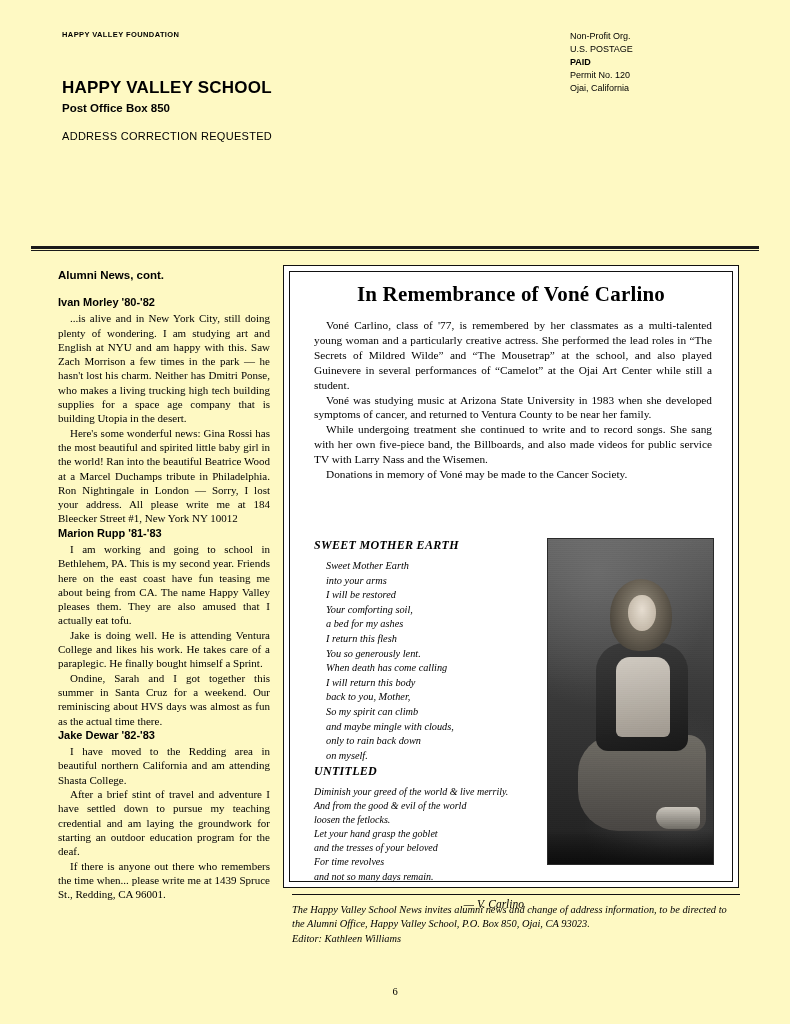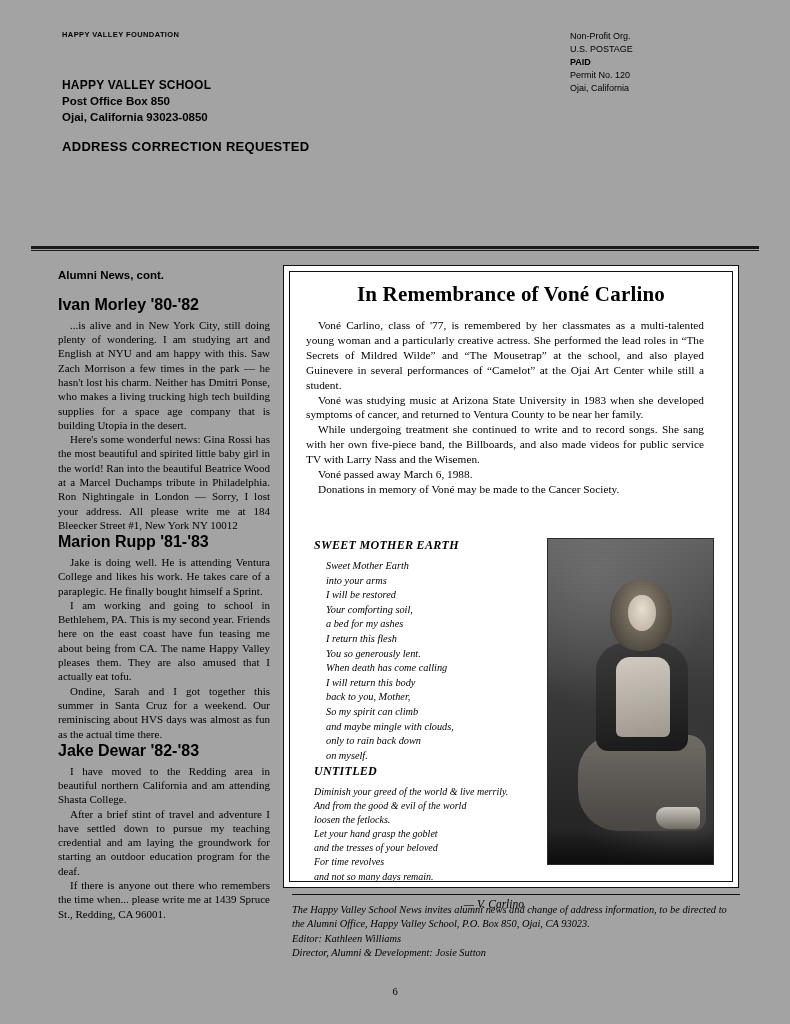--- a/index.html
+++ b/index.html
@@ -13,52 +13,52 @@
     position: relative;
     font-family: "Liberation Sans", sans-serif;
     color: #000;
     overflow: hidden;
   }
   .page {
     position: absolute;
     top: 0; left: 0;
     width: 790px;
     height: 1024px;
-    background: #a3a3a3;
+    background: #fef9c3;
   }
 
   
   .masthead {
     position: absolute;
     top: 30px;
     left: 62px;
     width: 330px;
   }
   .mh-org {
     font-size: 7.5px;
     letter-spacing: 0.4px;
     font-weight: bold;
     margin-bottom: 6px;
   }
   .mh-school {
-    font-size: 12px;
+    font-size: 17px;
     font-weight: bold;
     letter-spacing: 0.2px;
     line-height: 1.35;
     margin-top: 38px;
   }
   .mh-line {
     font-size: 11.5px;
     font-weight: bold;
     line-height: 1.4;
   }
   .mh-correction {
     margin-top: 14px;
-    font-size: 13px;
-    font-weight: bold;
+    font-size: 11px;
+    font-weight: normal;
     letter-spacing: 0.3px;
   }
 
   
   .postage {
     position: absolute;
     top: 30px;
     right: 50px;
     width: 170px;
     font-size: 9px;
@@ -100,21 +100,21 @@
   .col-title {
     font-family: "Liberation Sans", sans-serif;
     font-weight: bold;
     font-size: 11.5px;
     margin-bottom: 12px;
     text-align: left;
   }
   .entry-head {
     font-family: "Liberation Sans", sans-serif;
     font-weight: bold;
-    font-size: 16px;
+    font-size: 11px;
     margin-top: 12px;
     margin-bottom: 2px;
     text-align: left;
   }
   .entry-head:first-child { margin-top: 0; }
   .para {
     text-indent: 12px;
     margin: 0 0 0 0;
   }
 
@@ -141,21 +141,21 @@
     left: 0; right: 0;
     text-align: center;
     font-family: "Liberation Serif", serif;
     font-weight: bold;
     font-size: 21px;
     letter-spacing: 0.2px;
   }
   .obit {
     position: absolute;
     top: 52px;
-    left: 22px;
+    left: 30px;
     width: 398px;
     font-family: "Liberation Serif", serif;
     font-size: 11.3px;
     line-height: 1.32;
     text-align: justify;
   }
   .obit p { margin: 0; text-indent: 12px; }
 
   
   .poem-block {
@@ -311,21 +311,20 @@
 </style>
 </head>
 <body>
 
 <div class="page">
 
   <div class="masthead">
     <div class="mh-org">HAPPY VALLEY FOUNDATION</div>
     <div class="mh-school">HAPPY VALLEY SCHOOL</div>
     <div class="mh-line">Post Office Box 850</div>
-    <div class="mh-line">Ojai, California 93023-0850</div>
     <div class="mh-correction">ADDRESS CORRECTION REQUESTED</div>
   </div>
 
   <div class="postage">
     <div>Non-Profit Org.</div>
     <div>U.S. POSTAGE</div>
     <div class="paid">PAID</div>
     <div>Permit No. 120</div>
     <div>Ojai, California</div>
   </div>
@@ -336,43 +335,42 @@
     <div class="col-title">Alumni News, cont.</div>
 
     <div>
       <div class="entry-head">Ivan Morley  '80-'82</div>
       <p class="para">...is alive and in New York City, still doing plenty of wondering. I am studying art and English at NYU and am happy with this. Saw Zach Morrison a few times in the park — he hasn't lost his charm. Neither has Dmitri Ponse, who makes a living trucking high tech building supplies for a space age company that is building Utopia in the desert.</p>
       <p class="para">Here's some wonderful news: Gina Rossi has the most beautiful and spirited little baby girl in the world! Ran into the beautiful Beatrice Wood at a Marcel Duchamps tribute in Philadelphia. Ron Nightingale in London — Sorry, I lost your address. All please write me at 184 Bleecker Street #1, New York NY 10012</p>
     </div>
 
     <div>
       <div class="entry-head">Marion Rupp  '81-'83</div>
+      <p class="para">I am working and going to school in Bethlehem, PA. This is my second year. Friends here on the east coast have fun teasing me about being from CA. The name Happy Valley pleases them. They are also amused that I actually eat tofu.</p>
       <p class="para">Jake is doing well. He is attending Ventura College and likes his work. He takes care of a paraplegic. He finally bought himself a Sprint.</p>
-      <p class="para">I am working and going to school in Bethlehem, PA. This is my second year. Friends here on the east coast have fun teasing me about being from CA. The name Happy Valley pleases them. They are also amused that I actually eat tofu.</p>
       <p class="para">Ondine, Sarah and I got together this summer in Santa Cruz for a weekend. Our reminiscing about HVS days was almost as fun as the actual time there.</p>
     </div>
 
     <div>
       <div class="entry-head">Jake Dewar  '82-'83</div>
       <p class="para">I have moved to the Redding area in beautiful northern California and am attending Shasta College.</p>
       <p class="para">After a brief stint of travel and adventure I have settled down to pursue my teaching credential and am laying the groundwork for starting an outdoor education program for the deaf.</p>
       <p class="para">If there is anyone out there who remembers the time when... please write me at 1439 Spruce St., Redding, CA 96001.</p>
     </div>
   </div>
 
   <div class="frame">
     <div class="frame-inner"></div>
 
     <div class="remembrance-title">In Remembrance of Voné Carlino</div>
 
     <div class="obit">
       <p>Voné Carlino, class of '77, is remembered by her classmates as a multi-talented young woman and a particularly creative actress. She performed the lead roles in “The Secrets of Mildred Wilde” and “The Mousetrap” at the school, and also played Guinevere in several performances of “Camelot” at the Ojai Art Center while still a student.</p>
       <p>Voné was studying music at Arizona State University in 1983 when she developed symptoms of cancer, and returned to Ventura County to be near her family.</p>
       <p>While undergoing treatment she continued to write and to record songs. She sang with her own five-piece band, the Billboards, and also made videos for public service TV with Larry Nass and the Wisemen.</p>
-      <p>Voné passed away March 6, 1988.</p>
       <p>Donations in memory of Voné may be made to the Cancer Society.</p>
     </div>
 
     <div class="poem-block">
       <div class="poem-title">SWEET MOTHER EARTH</div>
       <div class="poem-body">Sweet Mother Earth
 into your arms
 I will be restored
 Your comforting soil,
 a bed for my ashes
@@ -406,17 +404,16 @@
       <div class="shoe"></div>
       <div class="floor"></div>
       <div class="grain"></div>
     </div>
   </div>
 
   <div class="footnote">
     <div class="rule"></div>
     <div>The Happy Valley School News invites alumni news and change of address information, to be directed to the Alumni Office, Happy Valley School, P.O. Box 850, Ojai, CA 93023.</div>
     <div class="credit">Editor: Kathleen Williams</div>
-    <div>Director, Alumni &amp; Development: Josie Sutton</div>
   </div>
 
   <div class="page-number">6</div>
 </div>
 
 </body></html>

